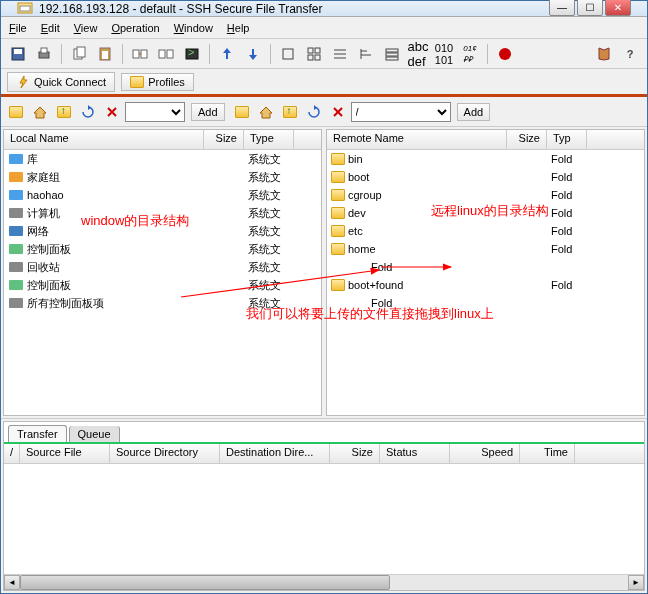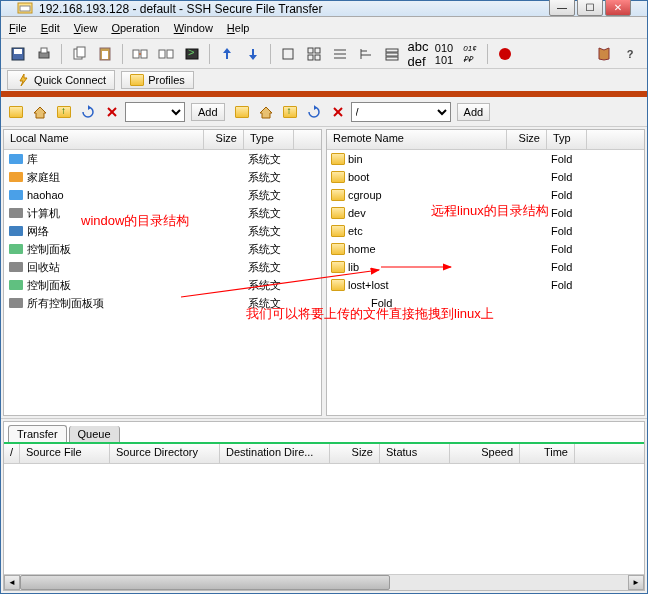--- a/index.html
+++ b/index.html
@@ -10,21 +10,21 @@
 .titlebar .title { flex: 1; color: #000; font-size: 12px; }
 .win-btns { display: flex; gap: 2px; }
 .win-btn { width: 26px; height: 18px; background: linear-gradient(#f8f8f8,#ddd); border: 1px solid #888; border-radius: 2px; display: flex; align-items: center; justify-content: center; font-size: 10px; }
 .win-btn.close { background: linear-gradient(#f88,#c44); color: #fff; }
 .menubar { height: 22px; display: flex; align-items: center; padding: 0 8px; gap: 14px; background: #f0f0f0; border-bottom: 1px solid #ccc; }
 .menubar span { cursor: default; }
 .menubar span u { text-decoration: underline; }
 .toolbar { height: 30px; display: flex; align-items: center; padding: 2px 6px; gap: 4px; background: #f0f0f0; border-bottom: 1px solid #ccc; }
 .tb-btn { width: 22px; height: 22px; display: flex; align-items: center; justify-content: center; border: 1px solid transparent; }
 .tb-sep { width: 1px; height: 20px; background: #bbb; margin: 0 2px; }
-.quickbar { height: 28px; display: flex; align-items: center; padding: 2px 6px; gap: 6px; border-bottom: 6px solid #c2410c; }
+.quickbar { height: 28px; display: flex; align-items: center; padding: 2px 6px; gap: 6px; border-bottom: 3px solid #c2410c; }
 .qbtn { display: flex; align-items: center; gap: 4px; padding: 2px 8px; border: 1px solid #bbb; background: linear-gradient(#fdfdfd,#e8e8e8); }
 .navbar { height: 30px; display: flex; align-items: center; padding: 2px 4px; gap: 2px; border-bottom: 1px solid #ccc; }
 .nav-group { display: flex; align-items: center; gap: 2px; }
 .nav-select { height: 20px; border: 1px solid #888; background: #fff; }
 .nav-add { padding: 2px 6px; border: 1px solid #bbb; background: linear-gradient(#fdfdfd,#e8e8e8); margin: 8px 4px; }
 .panes { flex: 1; display: flex; border-bottom: 1px solid #ccc; position: relative; min-height: 0; }
 .pane { flex: 1; background: #fff; border: 1px solid #bbb; margin: 2px; display: flex; flex-direction: column; overflow: hidden; position: relative; }
 .list-header { height: 20px; display: flex; background: linear-gradient(#fdfdfd,#e8e8e8); border-bottom: 1px solid #ccc; }
 .list-header .col { padding: 2px 6px; border-right: 1px solid #ccc; white-space: nowrap; overflow: hidden; }
 .list-body { flex: 1; overflow: auto; }
@@ -417,31 +417,27 @@
           </div>
           <div class="row">
             <div class="cell" style="width:180px">
               <span class="ficon folder"></span>
               <span>home</span>
             </div>
             <div class="cell" style="width:40px"></div>
             <div class="cell" style="width:40px">Fold</div>
           </div>
           <div class="row">
-            <div class="cell" style="width:180px">
-              <span class="ficon folder"></span>
-              <span>lib</span>
-            </div>
-            <div class="cell" style="width:40px"></div>
-            <div class="cell" style="width:40px">Fold</div>
-          </div>
-          <div class="row">
-            <div class="cell" style="width:180px">
-              <span class="ficon folder"></span>
-              <span>lost+lost</span>
+            <div class="cell" style="width:40px"></div>
+            <div class="cell" style="width:40px">Fold</div>
+          </div>
+          <div class="row">
+            <div class="cell" style="width:180px">
+              <span class="ficon folder"></span>
+              <span>boot+found</span>
             </div>
             <div class="cell" style="width:40px"></div>
             <div class="cell" style="width:40px">Fold</div>
           </div>
           <div class="row">
             <div class="cell" style="width:40px"></div>
             <div class="cell" style="width:40px">Fold</div>
           </div>
         </div>
     </div>

